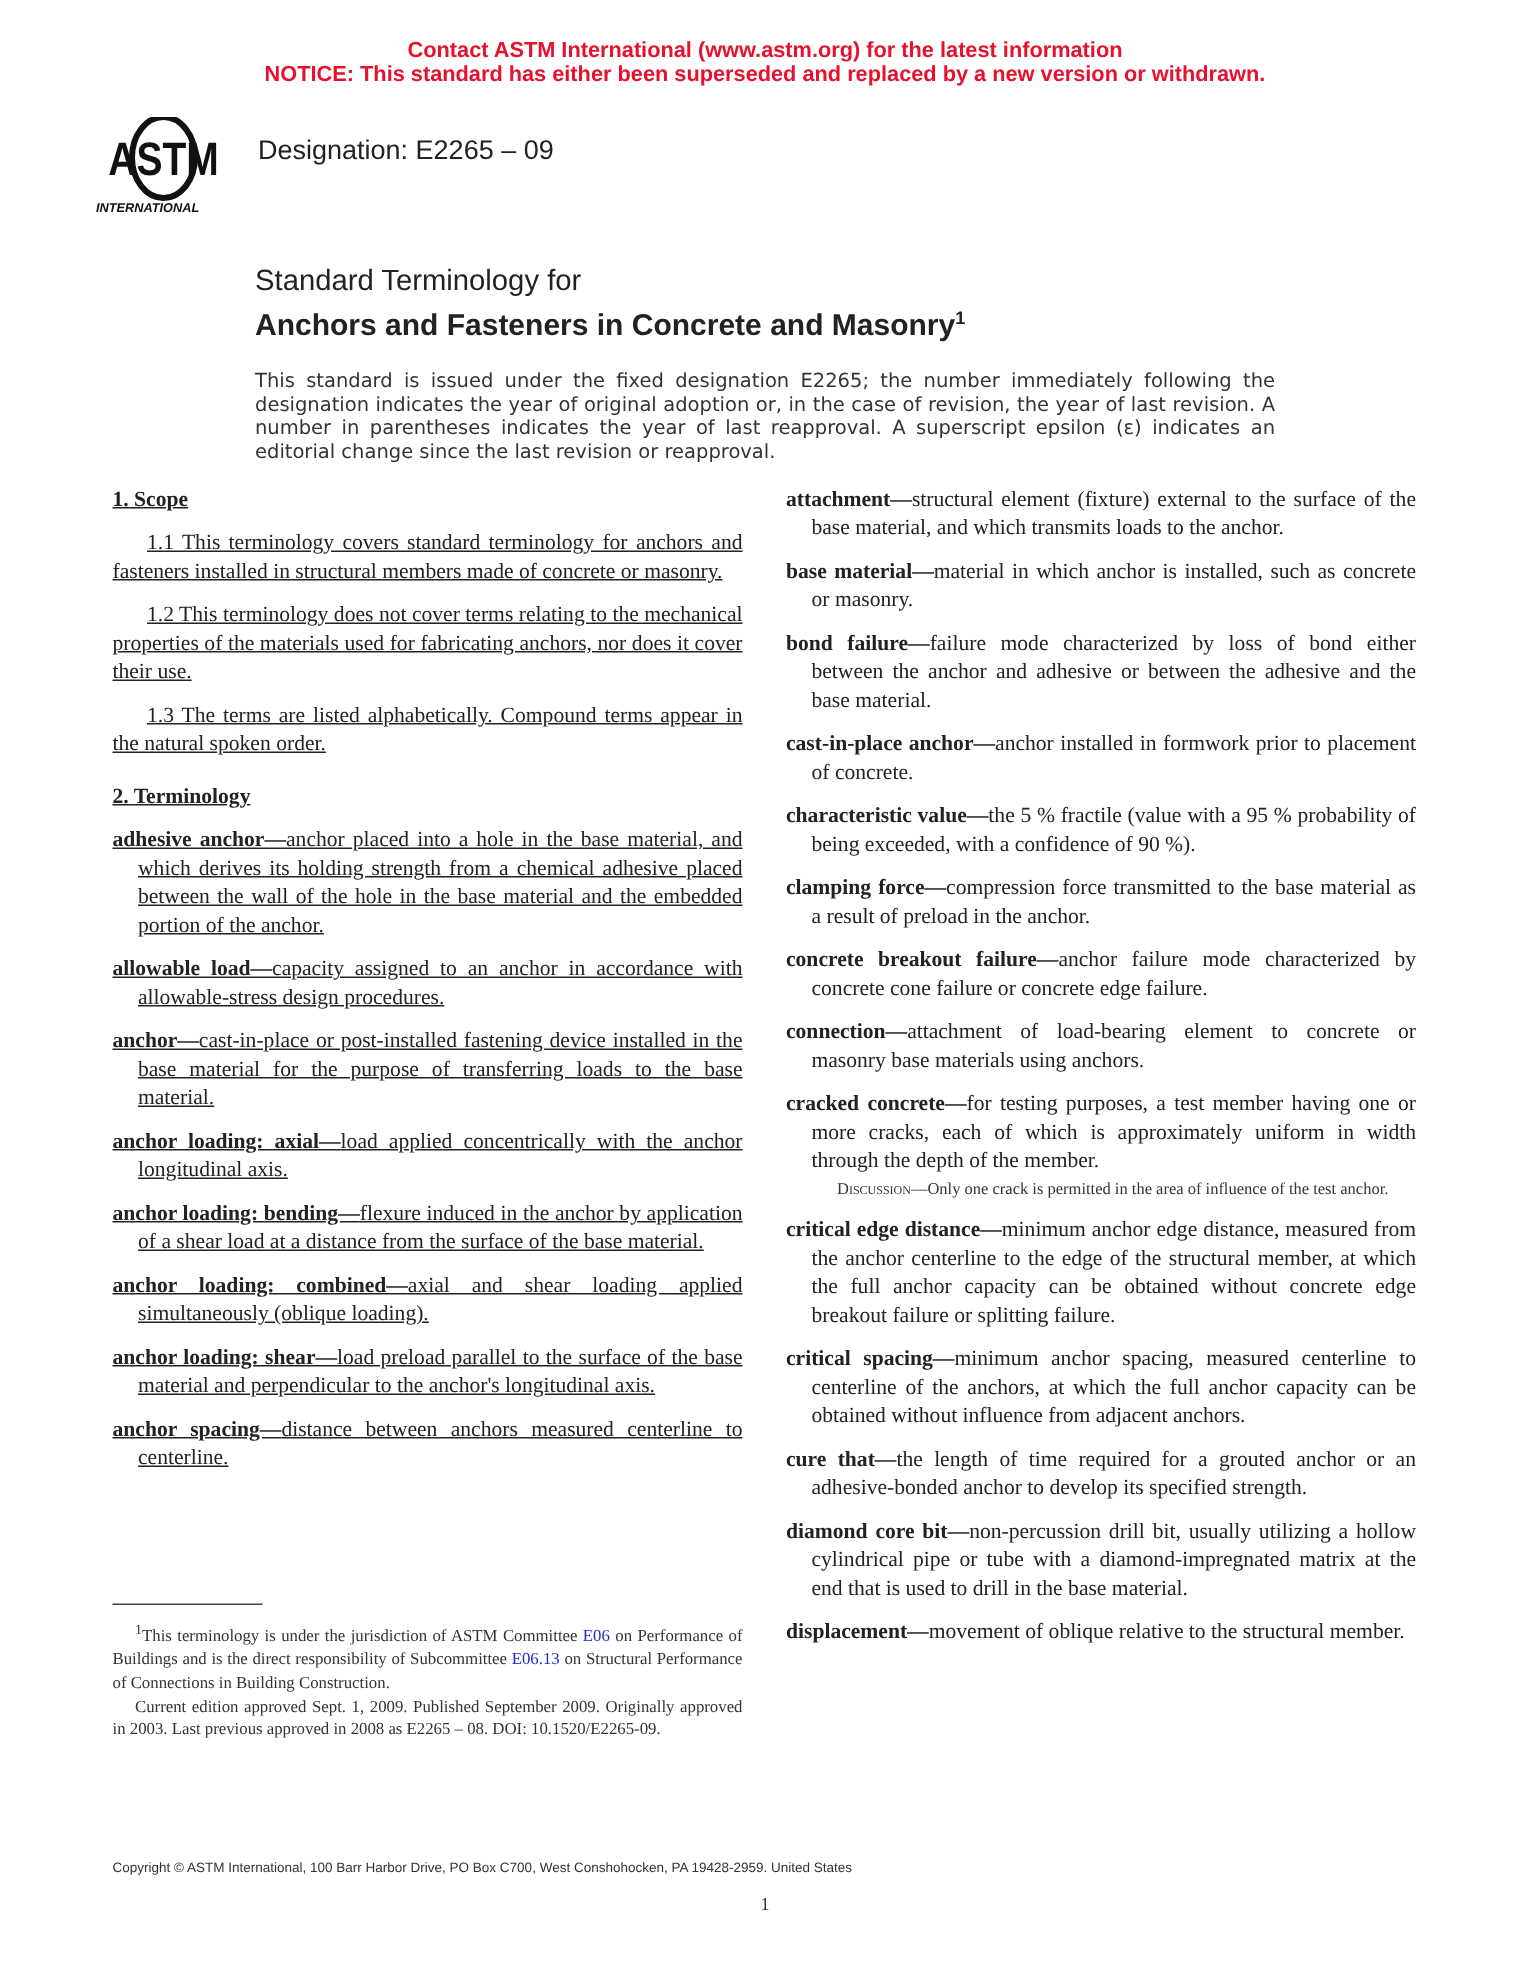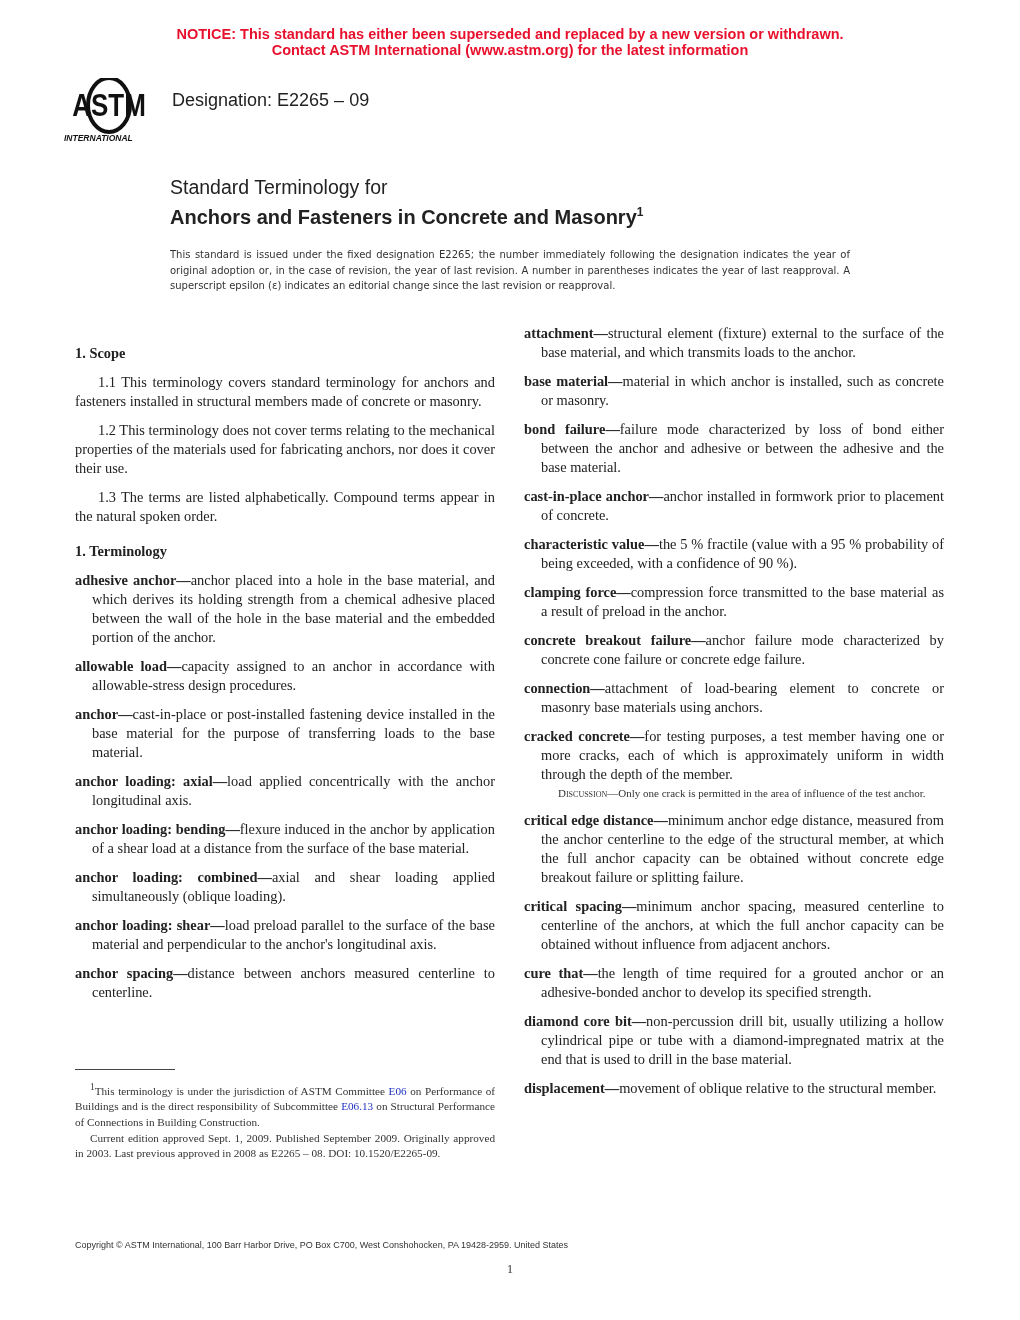--- a/index.html
+++ b/index.html
@@ -3,43 +3,43 @@
 <meta charset="utf-8">
 <style>
   html, body { margin: 0; padding: 0; background: #ffffff; }
   body { width: 1020px; height: 1320px; position: relative; overflow: hidden; font-family: "Liberation Serif", serif; color: #1a1a1a; }
   .notice { position: absolute; top: 26px; left: 0; width: 1020px; text-align: center; font-family: "Liberation Sans", sans-serif; font-weight: bold; color: #e8112d; font-size: 14.5px; line-height: 16px; }
   .logo { position: absolute; left: 64px; top: 78px; width: 100px; height: 66px; }
   .designation { position: absolute; left: 172px; top: 90px; font-family: "Liberation Sans", sans-serif; font-size: 18px; color: #222; }
   .title { position: absolute; left: 170px; top: 175px; font-family: "Liberation Sans", sans-serif; font-size: 19.5px; line-height: 25px; color: #222; }
   .title .l2 { font-weight: bold; font-size: 20px; }
   .title sup { font-size: 12px; }
-  .preamble { position: absolute; left: 170px; top: 247px; width: 680px; font-family: "DejaVu Sans", sans-serif; font-size: 10px; line-height: 15.5px; color: #333; text-align: justify; }
+  .preamble { position: absolute; left: 170px; top: 247px; width: 680px; font-family: "DejaVu Sans", sans-serif; font-size: 13px; line-height: 15.5px; color: #333; text-align: justify; }
   .col { position: absolute; width: 420px; font-size: 14.4px; line-height: 19px; color: #222; }
-  .col.left { left: 75px; top: 344px; }
+  .col.left { left: 75px; top: 324px; text-decoration: underline; }
   .col.right { left: 524px; top: 324px; }
   .h { font-weight: bold; margin: 0 0 10px 0; }
   .p { text-indent: 23px; text-align: justify; margin: 0 0 10px 0; }
   .term { padding-left: 17px; text-indent: -17px; text-align: justify; margin: 0 0 10px 0; }
   .term b { font-weight: bold; }
   .disc { padding-left: 17px; font-size: 11px; line-height: 16px; text-indent: 17px; text-align: justify; margin-top: -9px; margin-bottom: 10px; color: #333; }
   .disc .sc { font-variant: small-caps; }
   .fnrule { position: absolute; left: 75px; top: 1069px; width: 100px; border-top: 1px solid #444; }
   .footnote { position: absolute; left: 75px; top: 1080px; width: 420px; font-size: 11.2px; line-height: 15.6px; color: #333; text-align: justify; }
   .footnote .fp { text-indent: 15px; margin: 0; }
   .footnote a { color: #1d2fc0; text-decoration: none; }
   .copyright { position: absolute; left: 75px; top: 1240px; font-family: "Liberation Sans", sans-serif; font-size: 9px; color: #333; }
   .pagenum { position: absolute; left: 507px; top: 1262px; font-size: 12px; color: #333; }
 </style>
 </head>
 <body>
 
 <div class="notice">
+  <div>Contact ASTM International (www.astm.org) for the latest information</div>
   <div>NOTICE: This standard has either been superseded and replaced by a new version or withdrawn.</div>
-  <div>Contact ASTM International (www.astm.org) for the latest information</div>
 </div>
 
 <svg class="logo" viewBox="0 0 100 66">
   <ellipse cx="45" cy="27" rx="21" ry="27" fill="none" stroke="#111" stroke-width="4"></ellipse>
   <text x="45" y="38" text-anchor="middle" font-family="Liberation Sans, sans-serif" font-weight="bold" font-size="26" fill="#111" transform="scale(1,1.2) translate(0,-6)">ASTM</text>
   <text x="0" y="63" font-family="Liberation Sans, sans-serif" font-weight="bold" font-style="italic" font-size="8.5" fill="#111">INTERNATIONAL</text>
 </svg>
 
 <div class="designation">Designation: E2265 – 09</div>
 
@@ -48,21 +48,21 @@
   <div class="l2"><span>Anchors and Fasteners in Concrete and Masonry</span><sup>1</sup></div>
 </div>
 
 <div class="preamble">This standard is issued under the fixed designation E2265; the number immediately following the designation indicates the year of original adoption or, in the case of revision, the year of last revision. A number in parentheses indicates the year of last reapproval. A superscript epsilon (ε) indicates an editorial change since the last revision or reapproval.</div>
 
 <div class="col left">
   <div class="h">1.  Scope</div>
   <div class="p">1.1 This terminology covers standard terminology for anchors and fasteners installed in structural members made of concrete or masonry.</div>
   <div class="p">1.2 This terminology does not cover terms relating to the mechanical properties of the materials used for fabricating anchors, nor does it cover their use.</div>
   <div class="p">1.3 The terms are listed alphabetically. Compound terms appear in the natural spoken order.</div>
-  <div class="h" style="margin-top:16px">1.  Terminology</div>
+  <div class="h" style="margin-top:16px">2.  Terminology</div>
   <div class="term"><b>adhesive anchor—</b><span>anchor placed into a hole in the base material, and which derives its holding strength from a chemical adhesive placed between the wall of the hole in the base material and the embedded portion of the anchor.</span></div>
   <div class="term"><b>allowable load—</b><span>capacity assigned to an anchor in accordance with allowable-stress design procedures.</span></div>
   <div class="term"><b>anchor—</b><span>cast-in-place or post-installed fastening device installed in the base material for the purpose of transferring loads to the base material.</span></div>
   <div class="term"><b>anchor loading: axial—</b><span>load applied concentrically with the anchor longitudinal axis.</span></div>
   <div class="term"><b>anchor loading: bending—</b><span>flexure induced in the anchor by application of a shear load at a distance from the surface of the base material.</span></div>
   <div class="term"><b>anchor loading: combined—</b><span>axial and shear loading applied simultaneously (oblique loading).</span></div>
   <div class="term"><b>anchor loading: shear—</b><span>load preload parallel to the surface of the base material and perpendicular to the anchor's longitudinal axis.</span></div>
   <div class="term"><b>anchor spacing—</b><span>distance between anchors measured centerline to centerline.</span></div>
 </div>
 

